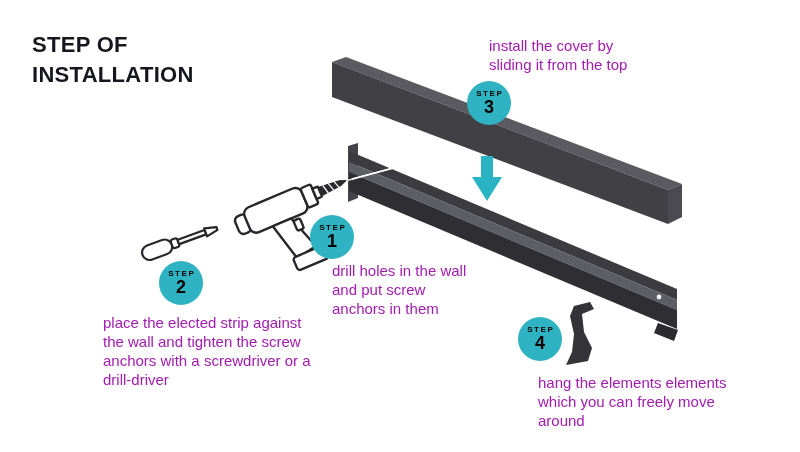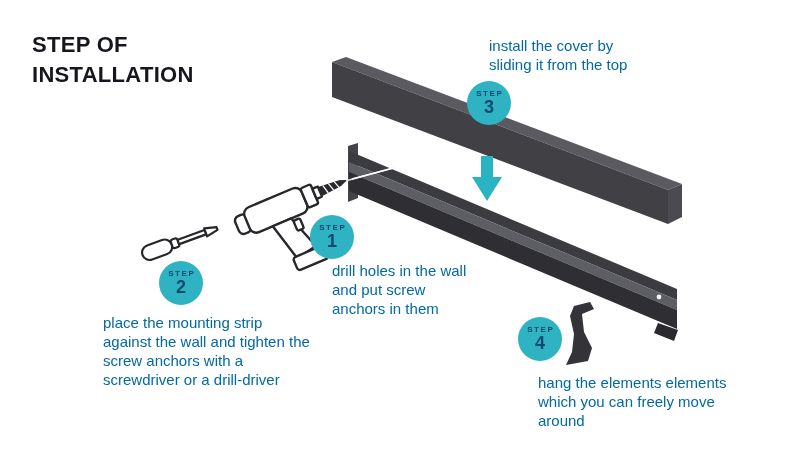--- a/index.html
+++ b/index.html
@@ -5,29 +5,29 @@
   html,body{margin:0;padding:0;background:#ffffff;}
   .canvas{
     position:relative;width:800px;height:452px;background:#ffffff;overflow:hidden;
     font-family:"Liberation Sans", sans-serif;
   }
   .page-title{
     position:absolute;left:32px;top:30px;width:190px;
     font-size:22px;line-height:30px;font-weight:bold;color:#16161e;letter-spacing:.3px;
   }
   .caption{
-    position:absolute;font-size:15px;line-height:19px;color:#0369a1;
+    position:absolute;font-size:15px;line-height:19px;color:#a21caf;
   }
   .cap-step1{left:332px;top:261px;width:140px;}
   .cap-step2{left:103px;top:313px;width:210px;}
   .cap-step3{left:489px;top:36px;width:170px;}
   .cap-step4{left:538px;top:373px;width:200px;}
   .badge{
     position:absolute;width:44px;height:44px;border-radius:50%;
-    background:#2fb3c3;color:#0c4a6e;display:flex;flex-direction:column;
+    background:#2fb3c3;color:#000000;display:flex;flex-direction:column;
     align-items:center;justify-content:center;text-align:center;
   }
   .badge .step-word{font-size:8px;font-weight:bold;letter-spacing:1.6px;line-height:9px;padding-left:1.6px;}
   .badge .step-num{font-size:18px;font-weight:bold;line-height:19px;}
   .b-step1{left:310px;top:215px;}
   .b-step2{left:159px;top:261px;}
   .b-step3{left:467px;top:81px;}
   .b-step4{left:518px;top:317px;}
   .scene{position:absolute;left:0;top:0;}
 </style>
@@ -95,17 +95,17 @@
   <div class="badge b-step3">
     <span class="step-word">STEP</span>
     <span class="step-num">3</span>
   </div>
   <div class="badge b-step4">
     <span class="step-word">STEP</span>
     <span class="step-num">4</span>
   </div>
 
   <div class="caption cap-step1">drill holes in the wall and put screw anchors in them</div>
-  <div class="caption cap-step2">place the mounting strip against the wall and tighten the screw anchors with a screwdriver or a drill-driver</div>
+  <div class="caption cap-step2">place the elected strip against the wall and tighten the screw anchors with a screwdriver or a drill-driver</div>
   <div class="caption cap-step3">install the cover by sliding it from the top</div>
   <div class="caption cap-step4">hang the elements elements which you can freely move around</div>
 
 </div>
 
 </body></html>

